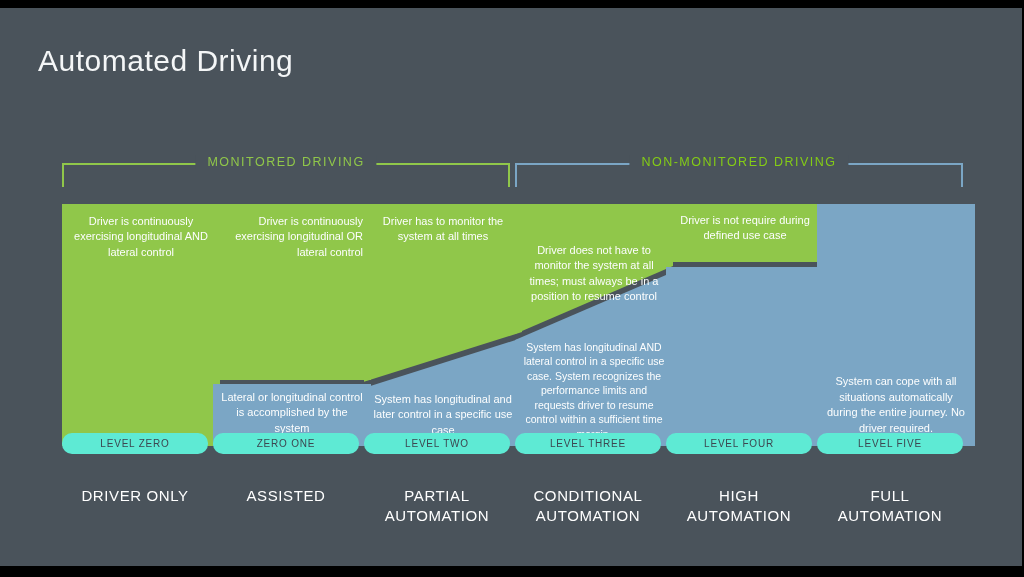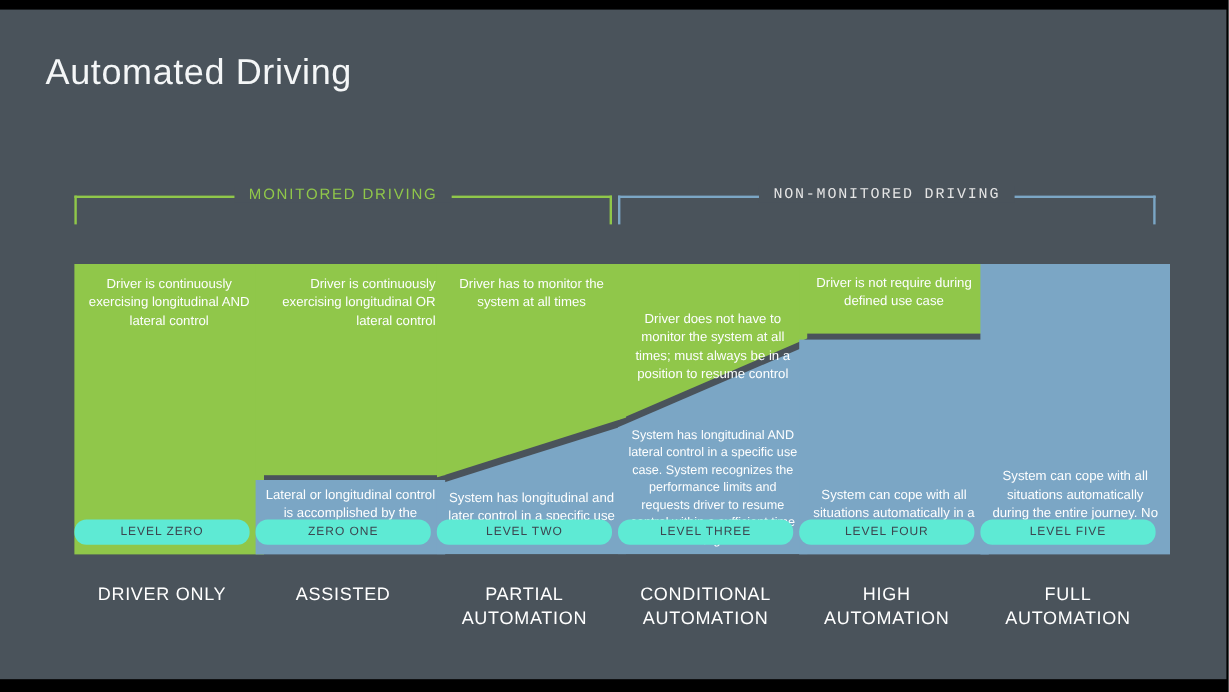--- a/index.html
+++ b/index.html
@@ -12,24 +12,24 @@
 
   
   .bracket{position:absolute;top:155px;height:24px;border-top:2px solid;border-left:2px solid;
            border-right:2px solid;box-sizing:border-box;}
   .bracket-monitored{left:62px;width:448px;border-color:#90c74a;}
   .bracket-nonmonitored{left:515px;width:448px;border-color:#7ba6c5;}
   .bracket-label{position:absolute;top:-10px;left:50%;transform:translateX(-50%);
                  background:#4a535b;padding:0 12px;font-size:12.5px;letter-spacing:1.5px;
                  white-space:nowrap;}
   .bracket-monitored .bracket-label{color:#90c74a;}
-  .bracket-nonmonitored .bracket-label{color:#e5e5e5;font-family:Liberation Mono, monospace;}
+  .bracket-nonmonitored .bracket-label{color:#84cc16;}
 
   
-  .col{position:absolute;top:212px;width:158px;height:242px;}
+  .col{position:absolute;top:196px;width:158px;height:242px;}
   .c0{left:62px}.c1{left:213px}.c2{left:364px}.c3{left:515px}.c4{left:666px}.c5{left:817px}
 
   .seg{position:absolute;left:0;width:100%;}
   .green{background:#90c74a;}
   .blue{background:#7ba6c5;}
 
   .c0 .green{top:0;height:242px;}
   .c1 .green{top:0;height:176px;}
   .c1 .blue{top:180px;height:62px;}
   .c2 .green{top:0;height:242px;clip-path:polygon(0 0,100% 0,100% 52.9%,0 73.5%);}
@@ -102,21 +102,20 @@
       <div class="seg green"></div>
       <div class="seg blue"></div>
       <div class="txt drv">Driver does not have to monitor the system at all times; must always be in a position to resume control</div>
       <div class="txt sys">System has longitudinal AND lateral control in a specific use case. System recognizes the performance limits and requests driver to resume control within a sufficient time margin.</div>
     </div>
 
     <div class="col c4">
       <div class="seg green"></div>
       <div class="seg blue"></div>
       <div class="txt drv">Driver is not require during defined use case</div>
-      <div class="txt sys">System can cope with all situations automatically in a defined use case</div>
     </div>
 
     <div class="col c5">
       <div class="seg blue"></div>
       <div class="txt sys">System can cope with all situations automatically during the entire journey. No driver required.</div>
     </div>
 
     <div class="bar b0">LEVEL ZERO</div>
     <div class="bar b1">ZERO ONE</div>
     <div class="bar b2">LEVEL TWO</div>

